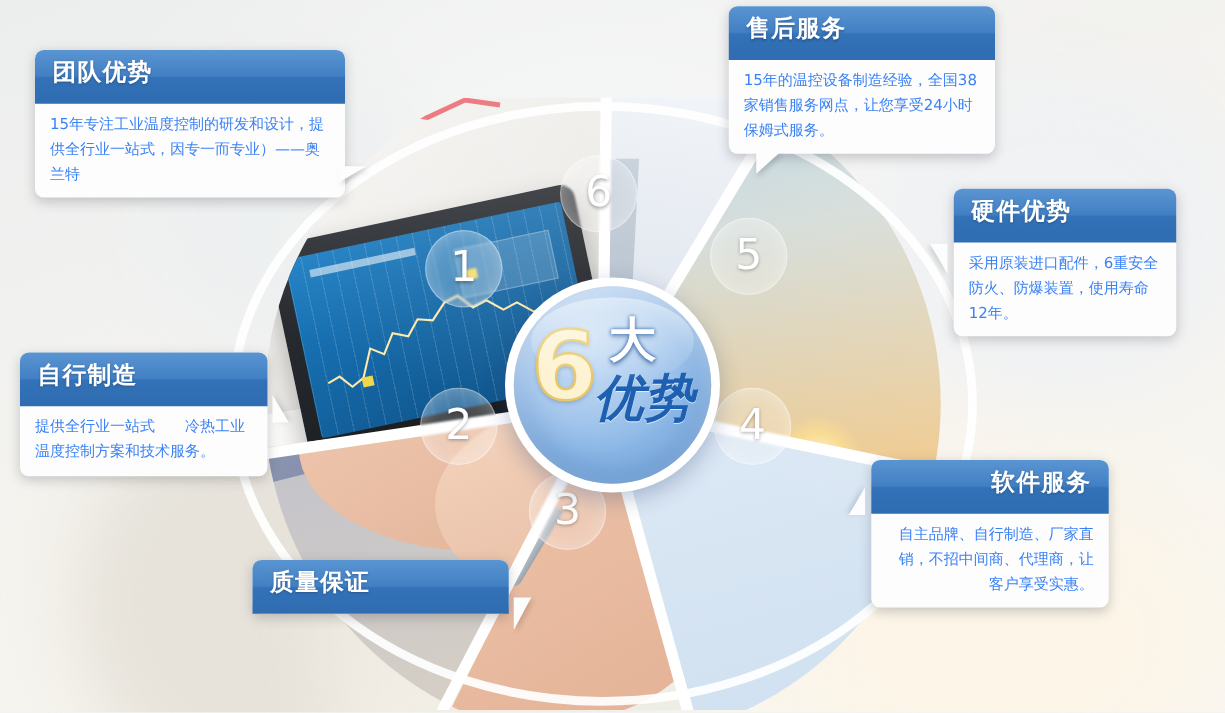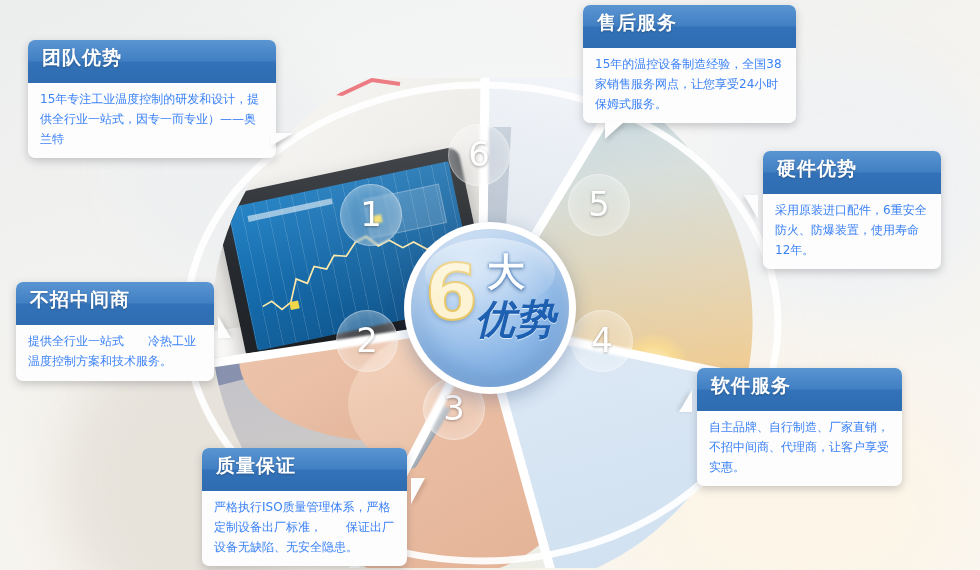--- a/index.html
+++ b/index.html
@@ -191,21 +191,21 @@
   
   #co-team{left:28px;top:40px;width:248px;}
   #co-team .tail{right:-17px;bottom:12px;border-top:13px solid #fdfdfd;border-right:22px solid transparent;filter:drop-shadow(2px 2px 2px rgba(0,0,0,.15));}
 
   #co-after{left:583px;top:5px;width:213px;}
   #co-after .tail{left:22px;bottom:-16px;border-top:18px solid #fdfdfd;border-right:20px solid transparent;filter:drop-shadow(1px 3px 2px rgba(0,0,0,.15));}
 
   #co-hw{left:763px;top:141px;width:178px;margin-top:10px;}
   #co-hw .tail{left:-19px;top:44px;border-right:14px solid #fdfdfd;border-bottom:24px solid transparent;filter:drop-shadow(-2px 2px 2px rgba(0,0,0,.13));}
 
-  #co-sw{left:697px;top:368px;width:205px;}
+  #co-sw{left:697px;top:368px;width:190px;text-align:right;}
   #co-sw .tail{left:-18px;top:22px;border-right:13px solid #fdfdfd;border-top:22px solid transparent;filter:drop-shadow(-2px -1px 2px rgba(0,0,0,.13));}
 
   #co-quality{left:202px;top:448px;width:205px;}
   #co-quality .tail{right:-18px;top:30px;border-left:14px solid #fdfdfd;border-bottom:26px solid transparent;filter:drop-shadow(2px 2px 2px rgba(0,0,0,.14));}
 
   #co-tech{left:16px;top:282px;width:198px;}
   #co-tech .tail{right:-17px;top:34px;border-left:13px solid #fdfdfd;border-top:22px solid transparent;filter:drop-shadow(2px -1px 2px rgba(0,0,0,.13));}
 </style>
 </head>
 <body>
@@ -373,23 +373,22 @@
   </div>
 
   <div class="callout" id="co-sw">
     <div class="hd">软件服务</div>
     <div class="bd">自主品牌、自行制造、厂家直销，不招中间商、代理商，让客户享受实惠。</div>
     <div class="tail"></div>
   </div>
 
   <div class="callout" id="co-quality">
     <div class="hd">质量保证</div>
-    <div class="bd">严格执行ISO质量管理体系，严格定制设备出厂标准，　　保证出厂设备无缺陷、无安全隐患。</div>
     <div class="tail"></div>
   </div>
 
   <div class="callout" id="co-tech">
-    <div class="hd">不招中间商</div>
+    <div class="hd">自行制造</div>
     <div class="bd">提供全行业一站式　　冷热工业温度控制方案和技术服务。</div>
     <div class="tail"></div>
   </div>
 
 </div>
 
 </body></html>

